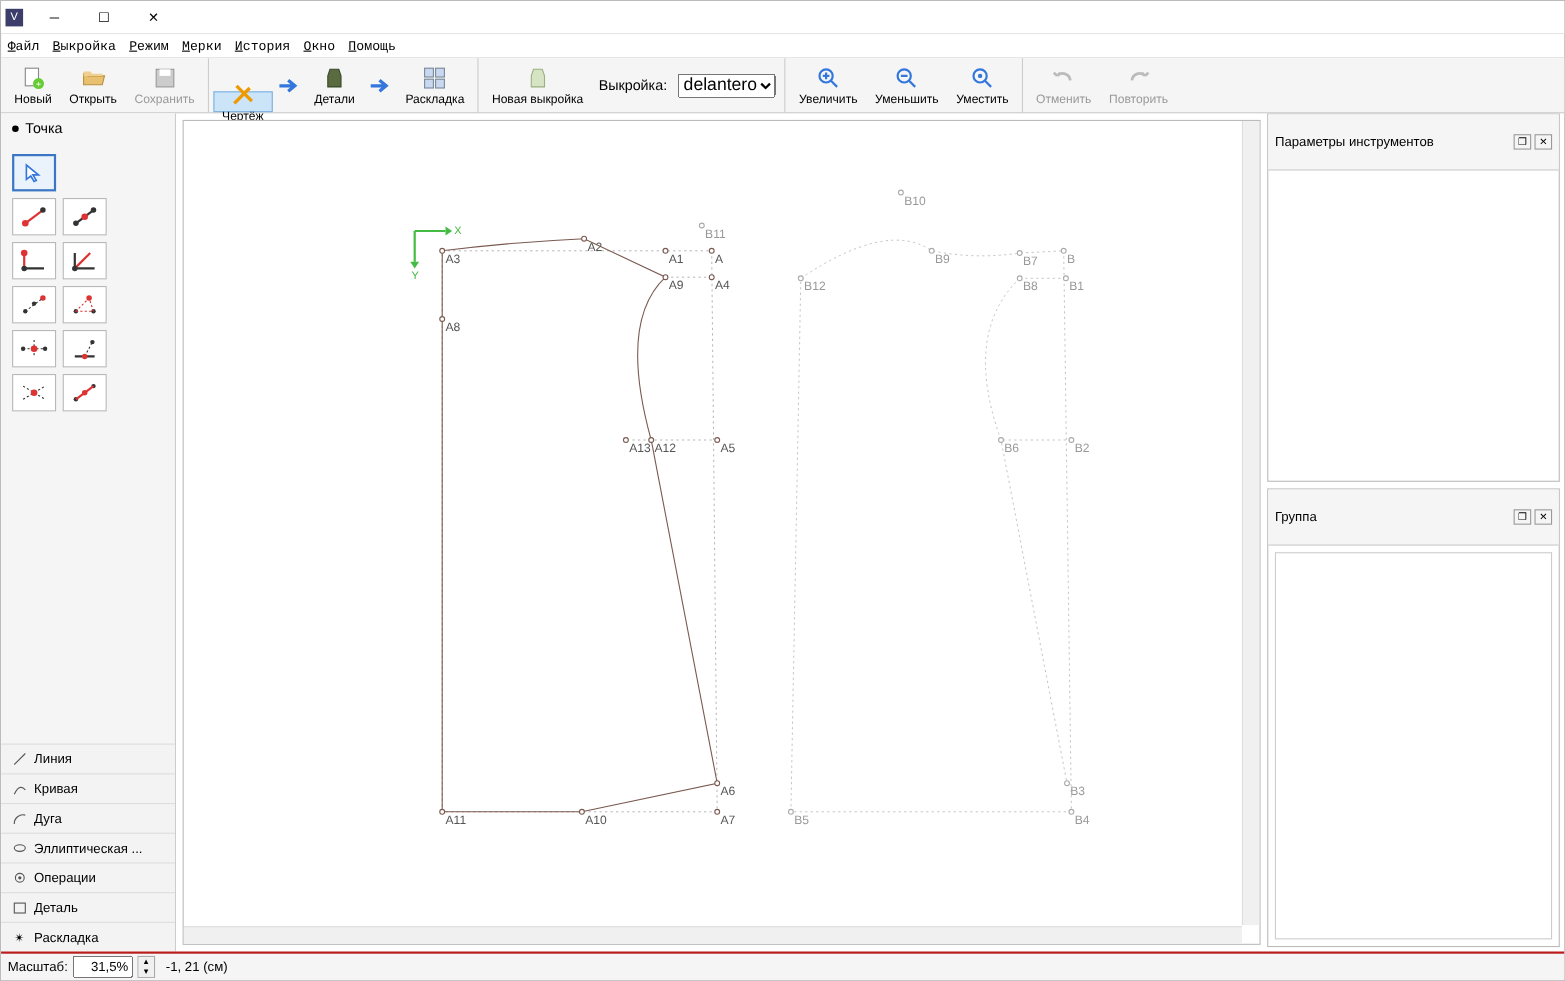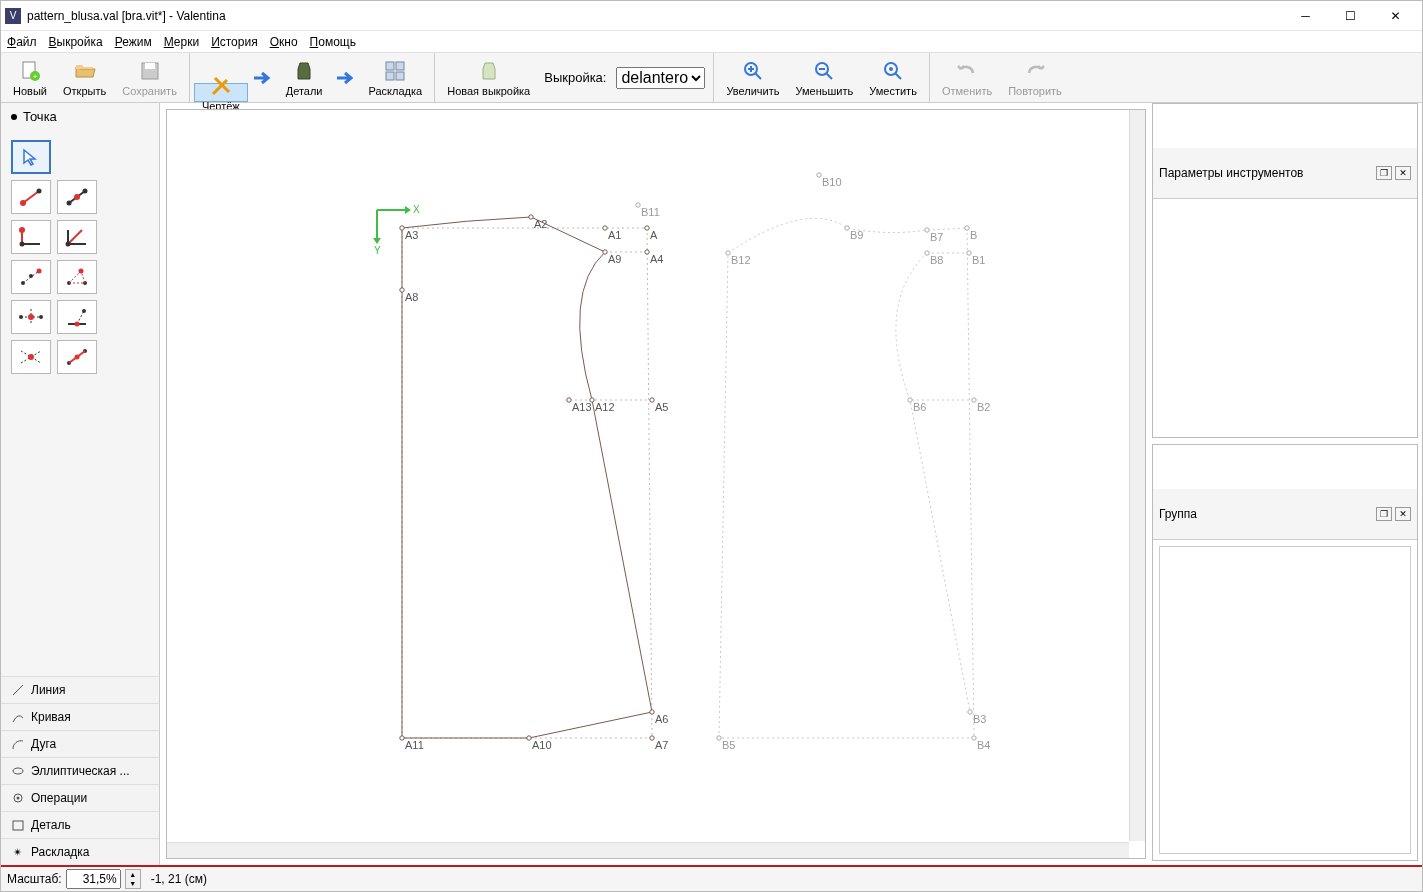--- a/index.html
+++ b/index.html
@@ -3,21 +3,21 @@
 <meta charset="utf-8">
 <style>
 * { box-sizing: border-box; margin: 0; padding: 0; font-family: "Segoe UI", Tahoma, sans-serif; }
 body { width: 1423px; height: 892px; background: #f0f0f0; overflow: hidden; font-size: 12px; }
 .window { width: 100%; height: 100%; display: flex; flex-direction: column; background: #fff; border: 1px solid #bbb; }
 .titlebar { height: 30px; display: flex; align-items: center; padding: 0 4px; background: #fff; border-bottom: 1px solid #e5e5e5; font-size: 12px; }
 .titlebar .appicon { width: 16px; height: 16px; background: #3d3d6b; color: #fff; display: flex; align-items: center; justify-content: center; font-size: 10px; margin-right: 6px; }
 .titlebar .title { flex: 1; }
 .titlebar .winbtn { width: 45px; height: 28px; display: flex; align-items: center; justify-content: center; cursor: pointer; }
 .menubar { height: 22px; display: flex; align-items: center; padding: 0 6px; gap: 12px; border-bottom: 1px solid #e0e0e0; }
-.menubar .menuitem { cursor: pointer; text-decoration: underline; text-decoration-color: transparent; }
+.menubar .menuitem { cursor: pointer; text-decoration: underline; text-decoration-color: transparent; font-family: Liberation Mono, monospace; }
 .menubar .menuitem:first-letter { text-decoration: underline; }
 .menubar .menuitem { font-size: 12px; }
 .toolbar { height: 50px; display: flex; align-items: stretch; border-bottom: 1px solid #ccc; background: #f5f5f5; }
 .toolbar .tgrp { display: flex; align-items: stretch; border-right: 1px solid #ccc; padding: 0 4px; }
 .toolbar .tbtn { display: flex; flex-direction: column; align-items: center; justify-content: center; padding: 2px 8px; cursor: pointer; font-size: 11px; gap: 2px; min-width: 50px; }
 .toolbar .tbtn.active { background: #cce4f7; border: 1px solid #7ab0e0; padding: 1px 7px; margin-top: 30px; }
 .toolbar .tbtn.disabled { color: #999; cursor: default; }
 .toolbar .ticon { width: 24px; height: 24px; display: flex; align-items: center; justify-content: center; }
 .toolbar .arrow { display: flex; align-items: center; justify-content: center; padding: 0 4px; }
 .toolbar .vlabel { display: flex; align-items: center; padding: 0 6px; font-size: 13px; }
@@ -31,39 +31,38 @@
 .leftpanel .toolgrid .tbox.sel { border: 2px solid #3a76c4; background: #eaf3fc; }
 .leftpanel .spacer { flex: 1; }
 .leftpanel .cat-btn { padding: 6px 10px; border-top: 1px solid #ddd; cursor: pointer; display: flex; align-items: center; gap: 6px; font-size: 12px; background: #f3f3f3; }
 .canvas-wrap { flex: 1; display: flex; flex-direction: column; padding: 6px; }
 .canvas { flex: 1; background: #fff; border: 1px solid #bbb; position: relative; overflow: hidden; }
 .canvas .vscroll { position: absolute; right: 0; top: 0; bottom: 17px; width: 16px; background: #f0f0f0; border-left: 1px solid #ddd; }
 .canvas .hscroll { position: absolute; left: 0; right: 16px; bottom: 0; height: 16px; background: #f0f0f0; border-top: 1px solid #ddd; }
 .canvas svg { position: absolute; left: 0; top: 0; }
 .rightpanel { width: 270px; display: flex; flex-direction: column; gap: 6px; padding: 0 4px 4px 0; }
 .dock { border: 1px solid #bbb; display: flex; flex-direction: column; background: #fff; }
-.dock .dock-title { background: #f5f5f5; border-bottom: 1px solid #ccc; padding: 18px 6px; font-size: 12px; display: flex; align-items: center; margin-top: 44px; }
+.dock .dock-title { background: #f5f5f5; border-bottom: 1px solid #ccc; padding: 18px 6px; font-size: 12px; display: flex; align-items: center; }
 .dock .dock-title .spacer { flex: 1; }
 .dock .dock-title .dbtn { width: 16px; height: 14px; border: 1px solid #999; margin-left: 3px; cursor: pointer; display: flex; align-items: center; justify-content: center; font-size: 9px; }
 .dock .dock-body { flex: 1; background: #fff; margin: 6px; border: 1px solid #ccc; }
 .statusbar { height: 26px; border-top: 2px solid #b91c1c; display: flex; align-items: center; padding: 0 6px; gap: 4px; font-size: 12px; background: #f5f5f5; }
 .statusbar input { width: 55px; height: 20px; font-size: 12px; text-align: right; padding: 0 2px; }
 .spinbtns { display: flex; flex-direction: column; border: 1px solid #aaa; }
 .spinbtns div { width: 14px; height: 9px; font-size: 7px; display: flex; align-items: center; justify-content: center; cursor: pointer; background: #f0f0f0; }
 .plabel { font-size: 11px; fill: #555; }
 .plabel-b { font-size: 11px; fill: #999; }
 </style>
 </head>
 <body>
 
 <div class="window">
 
   <div class="titlebar">
     <div class="appicon">V</div>
-    <div class="title">pattern_blusa.val [bra.vit*] - Valentina</div>
     <div class="winbtn">─</div>
     <div class="winbtn">☐</div>
     <div class="winbtn">✕</div>
   </div>
 
   <div class="menubar">
     <span class="menuitem">Файл</span>
     <span class="menuitem">Выкройка</span>
     <span class="menuitem">Режим</span>
     <span class="menuitem">Мерки</span>

